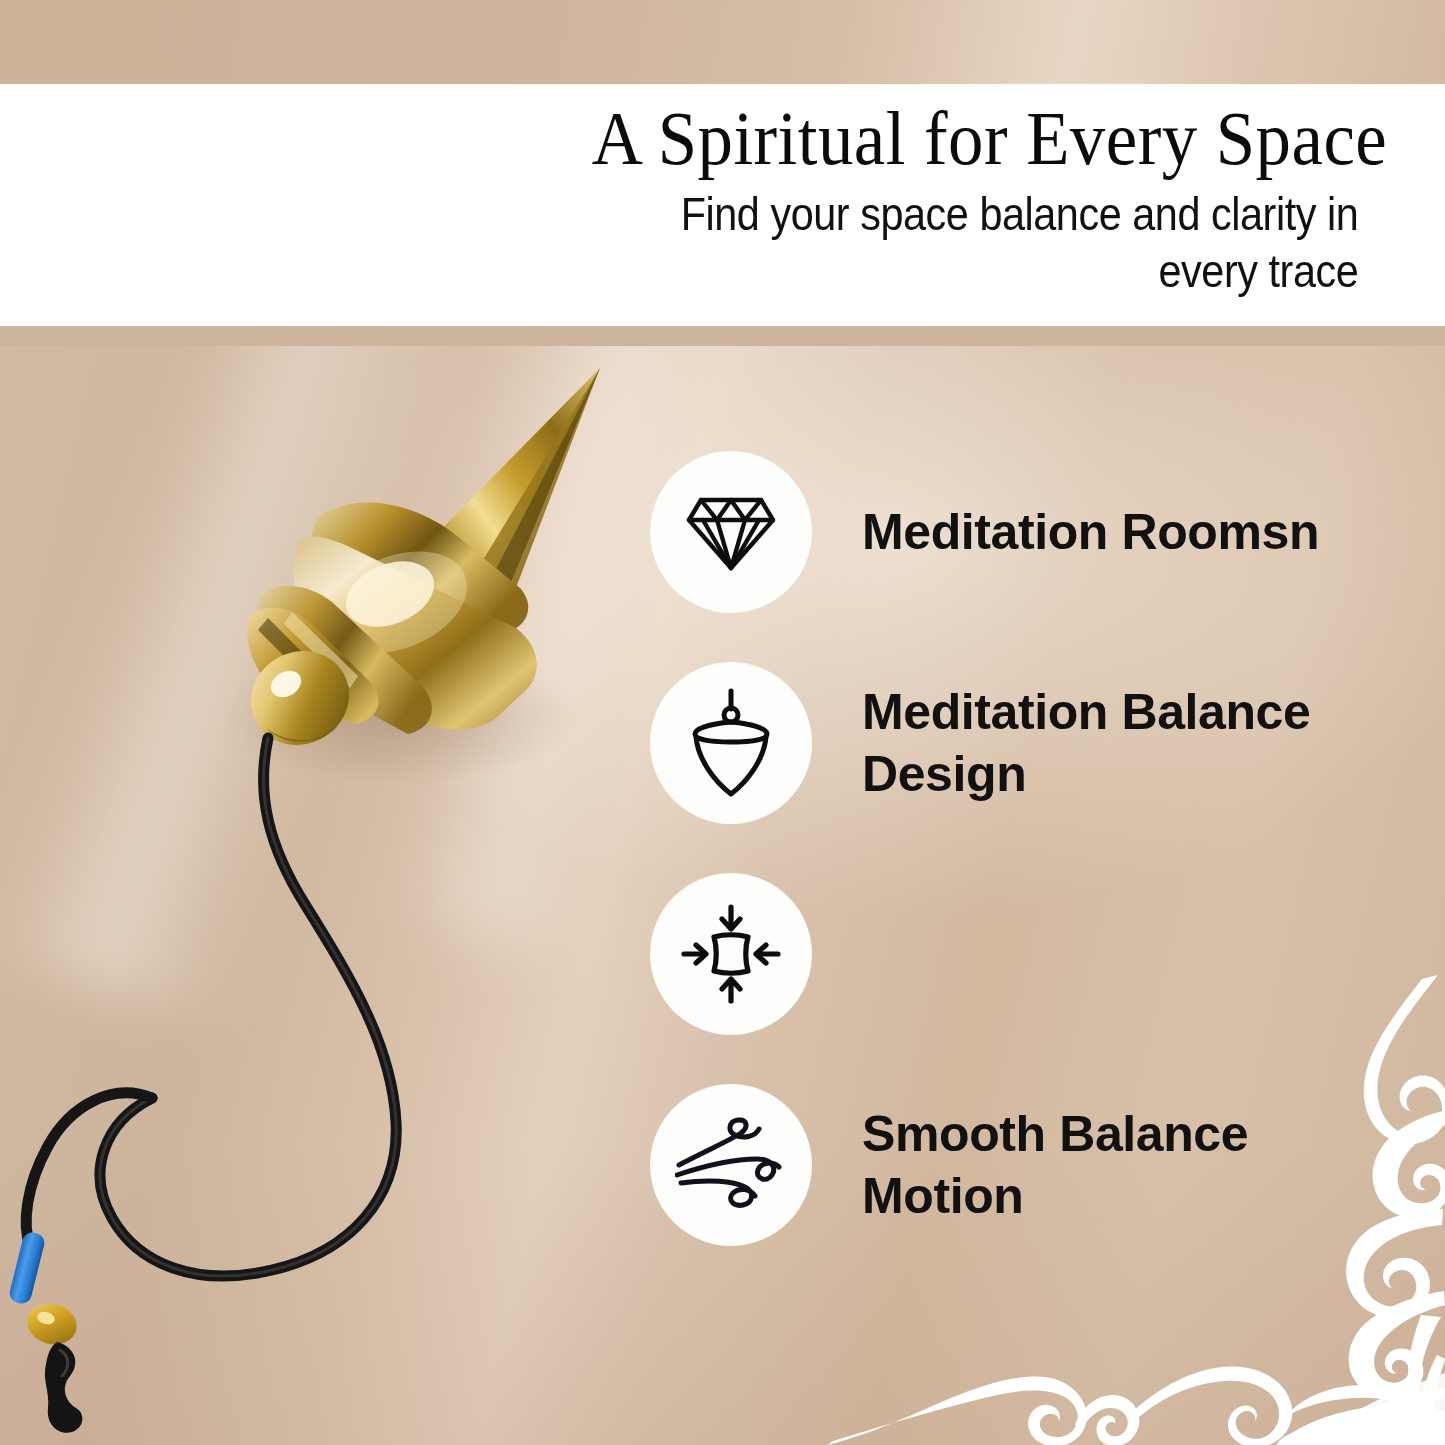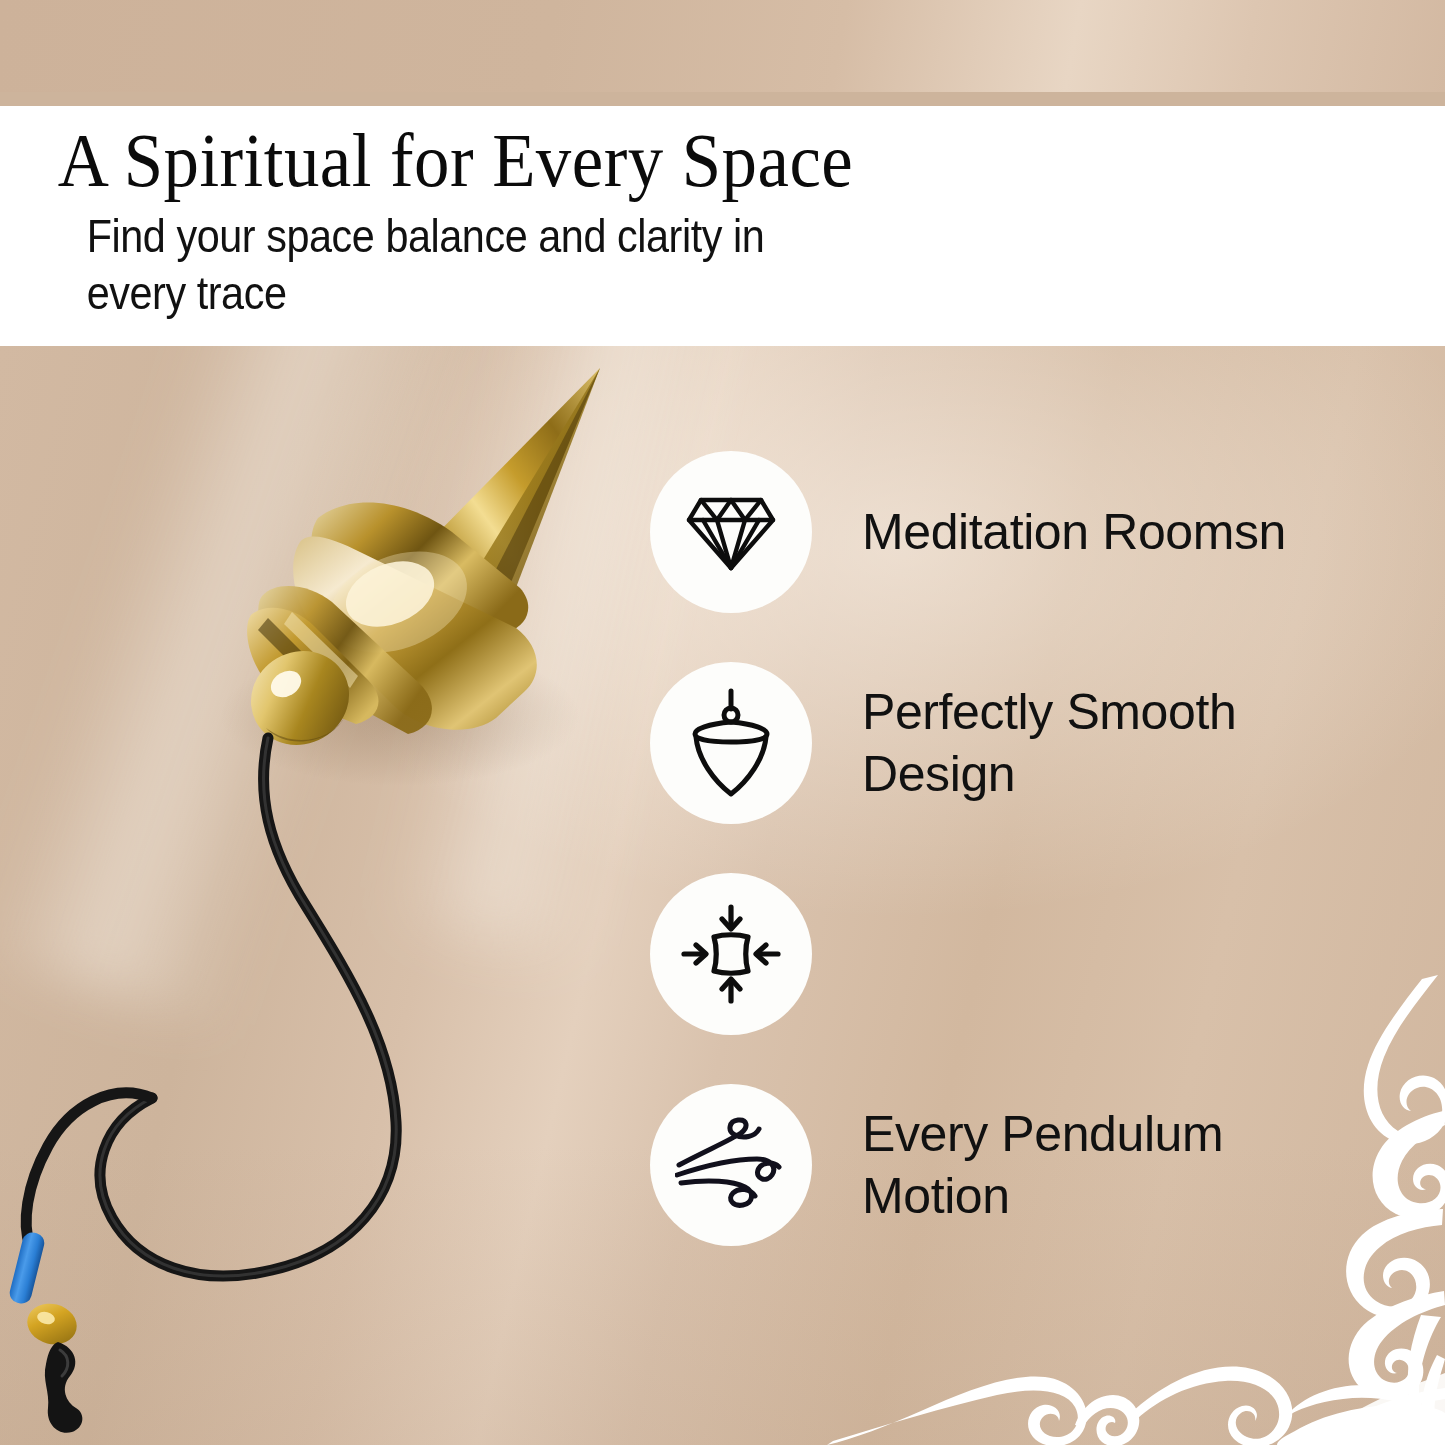--- a/index.html
+++ b/index.html
@@ -27,24 +27,24 @@
         #cfb59d 38%,
         #d6bda6 58%,
         #e8d6c4 74%,
         #ddc6b1 86%,
         #d3b9a2 100%);
   }
 
   
   .header-band {
     position: absolute;
-    left: 0; top: 106px;
+    left: 0; top: 84px;
     width: 1445px; height: 242px;
     background: #ffffff;
-    text-align: left;
+    text-align: right;
   }
   .title {
     margin: 0;
     padding-top: 14px;
     font-family: "Liberation Serif", "DejaVu Serif", serif;
     font-size: 77px;
     line-height: 1.05;
     font-weight: 400;
     color: #0b0b0b;
     letter-spacing: 0.5px;
@@ -137,21 +137,21 @@
     background: #fdfdfb;
     display: flex;
     align-items: center;
     justify-content: center;
   }
   .icon-badge svg { display: block; }
   .feature-label {
     margin-left: 50px;
     font-size: 50px;
     line-height: 1.24;
-    font-weight: 400;
+    font-weight: 700;
     color: #111111;
     letter-spacing: -0.4px;
     max-width: 470px;
   }
 
   
   .flourish-right {
     position: absolute;
     right: 0; bottom: 0;
     width: 135px; height: 470px;
@@ -342,21 +342,21 @@
           <span>
             <svg width="86" height="112" viewBox="0 0 86 112" fill="none" stroke="#0d0d0d" stroke-width="5" stroke-linejoin="round" stroke-linecap="round">
               <path d="M43 4 V22"></path>
               <circle cx="43" cy="28" r="7"></circle>
               <path d="M43 35 C20 37, 7 42, 7 47 C7 52, 20 55, 43 55
                        C66 55, 79 52, 79 47 C79 42, 66 37, 43 35 Z"></path>
               <path d="M8 50 C10 72, 26 94, 43 107 C60 94, 76 72, 78 50"></path>
             </svg>
           </span>
         </div>
-        <div class="feature-label">Perfectly Smooth Design</div>
+        <div class="feature-label">Meditation Balance Design</div>
       </div>
 
       <div class="feature-row">
         <div class="icon-badge">
           <span>
             <svg width="102" height="102" viewBox="0 0 102 102" fill="none" stroke="#0d0d0d" stroke-width="5.2" stroke-linejoin="round" stroke-linecap="round">
               <path d="M34 34 C44 31, 58 31, 68 34 C65 44, 65 58, 68 68
                        C58 71, 44 71, 34 68 C37 58, 37 44, 34 34 Z"></path>
               <path d="M51 4 V24"></path>
                 <path d="M42 16 L51 26 L60 16"></path>
@@ -377,21 +377,21 @@
             <svg width="112" height="96" viewBox="0 0 112 96" fill="none" stroke="#11101c" stroke-width="5" stroke-linecap="round" stroke-linejoin="round">
               <path d="M4 48 C30 34, 54 24, 66 16 C74 10, 72 2, 63 3
                        C54 4, 52 14, 60 18 C68 22, 80 20, 84 12"></path>
               <path d="M2 58 C32 48, 62 42, 82 42 C96 42, 102 50, 97 58
                        C92 66, 80 62, 83 53 C86 45, 98 44, 104 50"></path>
               <path d="M6 66 C34 62, 58 64, 70 70 C80 75, 78 86, 68 88
                        C58 90, 52 82, 58 76 C64 70, 76 72, 80 79"></path>
             </svg>
           </span>
         </div>
-        <div class="feature-label">Every Pendulum Motion</div>
+        <div class="feature-label">Smooth Balance Motion</div>
       </div>
 
     </div>
 
     <div class="flourish-right">
       <svg width="135" height="470" viewBox="0 0 135 470" fill="#ffffff">
         <path d="M128 0 C108 26, 86 52, 74 82 C62 112, 66 142, 88 156
                  C108 169, 130 158, 132 138 C134 120, 120 108, 107 113
                  C96 117, 93 130, 101 136 C94 136, 88 128, 90 118
                  C93 104, 110 96, 124 103 C139 111, 143 132, 134 149

